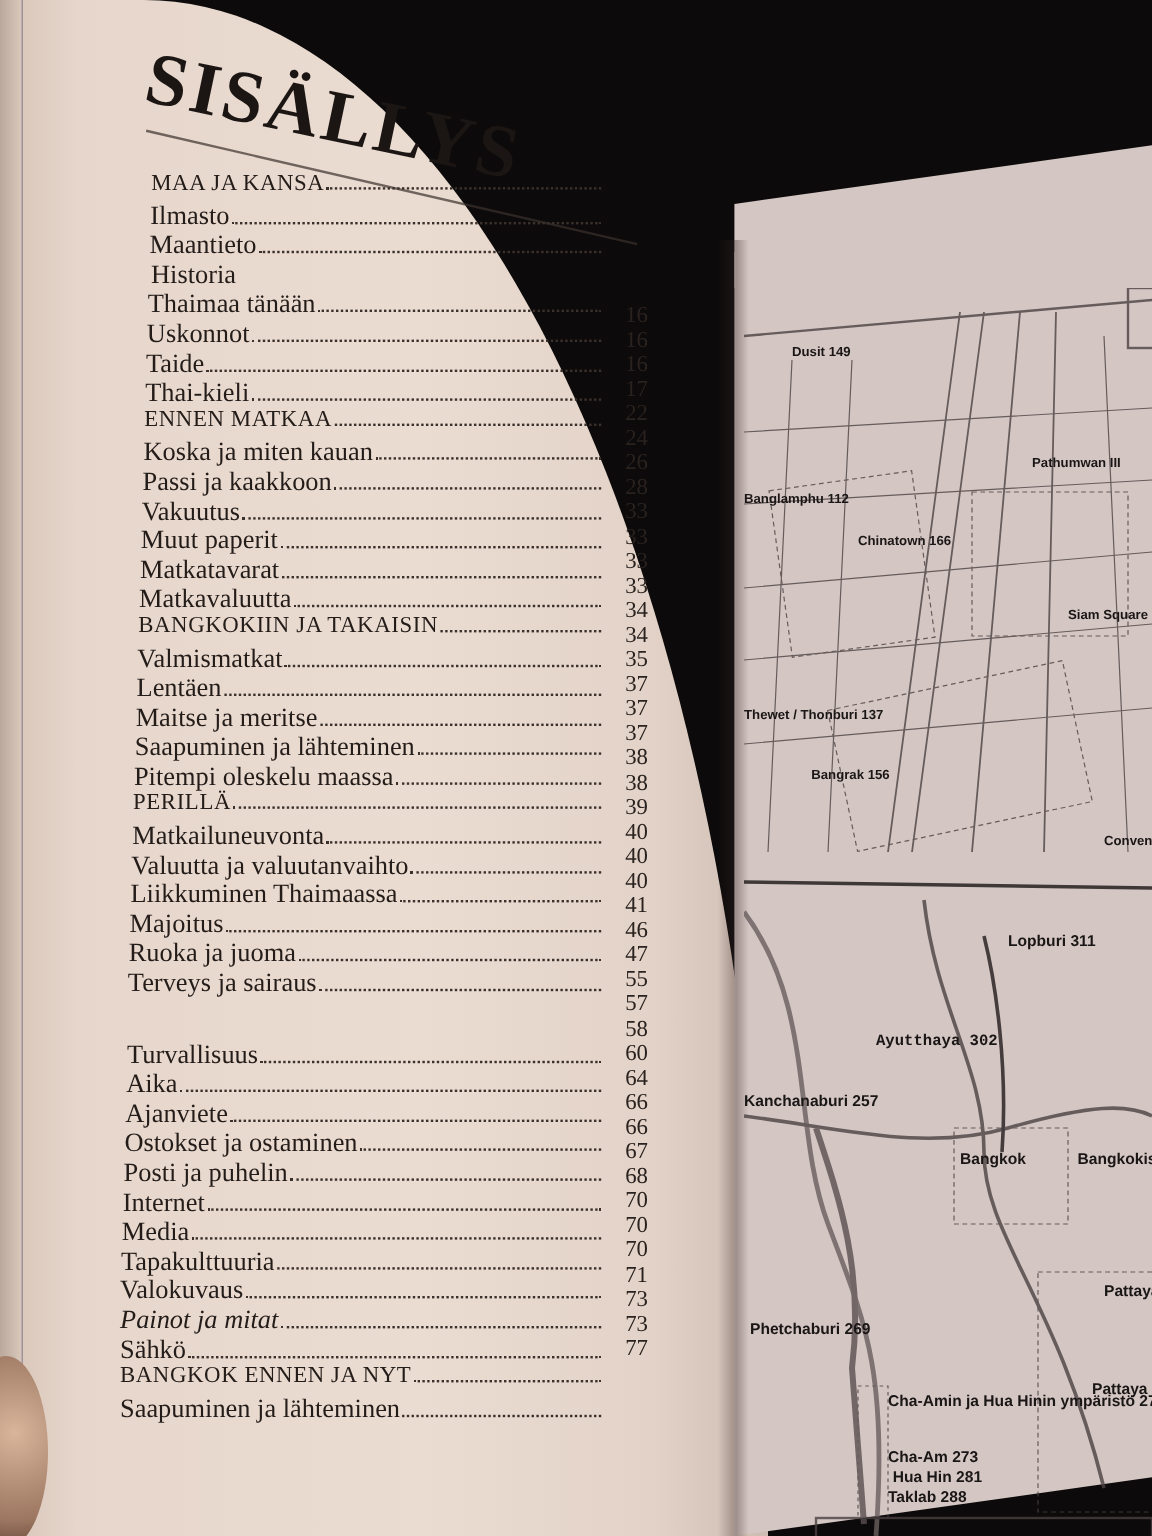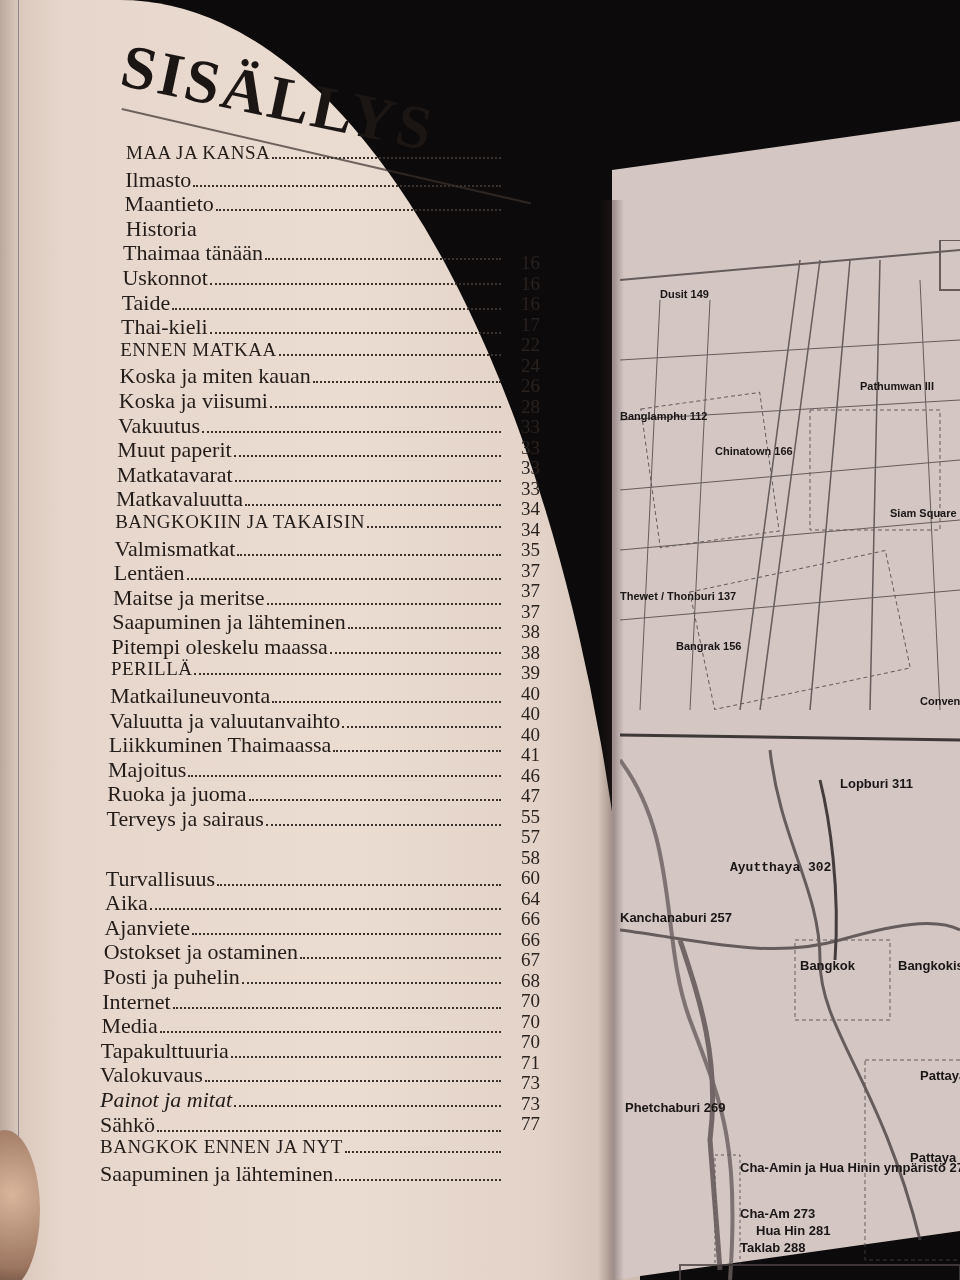--- a/index.html
+++ b/index.html
@@ -71,21 +71,21 @@
         </div>
         <div class="toc-row section" style="padding-left: 20.24px;">
           <span class="lbl">ENNEN MATKAA</span>
           <span class="dots"></span>
         </div>
         <div class="toc-row" style="padding-left: 19.52px;">
           <span class="lbl">Koska ja miten kauan</span>
           <span class="dots"></span>
         </div>
         <div class="toc-row" style="padding-left: 18.8px;">
-          <span class="lbl">Koska ja viisumi</span>
+          <span class="lbl">Passi ja kaakkoon</span>
           <span class="dots"></span>
         </div>
         <div class="toc-row" style="padding-left: 18.08px;">
           <span class="lbl">Vakuutus</span>
           <span class="dots"></span>
         </div>
         <div class="toc-row" style="padding-left: 17.36px;">
           <span class="lbl">Muut paperit</span>
           <span class="dots"></span>
         </div>
@@ -459,17 +459,17 @@
       <div class="map-label " style="left: 300px; top: 455px;">Convention Road</div>
       <div class="map-label big" style="left: 220px; top: 536px;">Lopburi 311</div>
       <div class="map-label big" style="left: 110px; top: 620px; font-family: Liberation Mono, monospace;">Ayutthaya 302</div>
       <div class="map-label big" style="left: 0px; top: 670px;">Kanchanaburi 257</div>
       <div class="map-label big" style="left: 180px; top: 718px;">Bangkok</div>
       <div class="map-label big" style="left: 278px; top: 718px;">Bangkokista lähteminen</div>
       <div class="map-label big" style="left: 300px; top: 828px;">Pattaya</div>
       <div class="map-label big" style="left: 5px; top: 860px;">Phetchaburi 269</div>
       <div class="map-label big" style="left: 120px; top: 920px;">Cha-Amin ja Hua Hinin ympäristö 277</div>
       <div class="map-label big" style="left: 120px; top: 966px;">Cha-Am 273</div>
-      <div class="map-label big" style="left: 136px; top: 983px; text-align: center;">Hua Hin 281</div>
+      <div class="map-label big" style="left: 124px; top: 983px; text-align: center;">Hua Hin 281</div>
       <div class="map-label big" style="left: 120px; top: 1000px;">Taklab 288</div>
       <div class="map-label big" style="left: 290px; top: 910px;">Pattaya Pohjoinen Etelä</div>
     </div>
 </div>
 
 </body></html>

